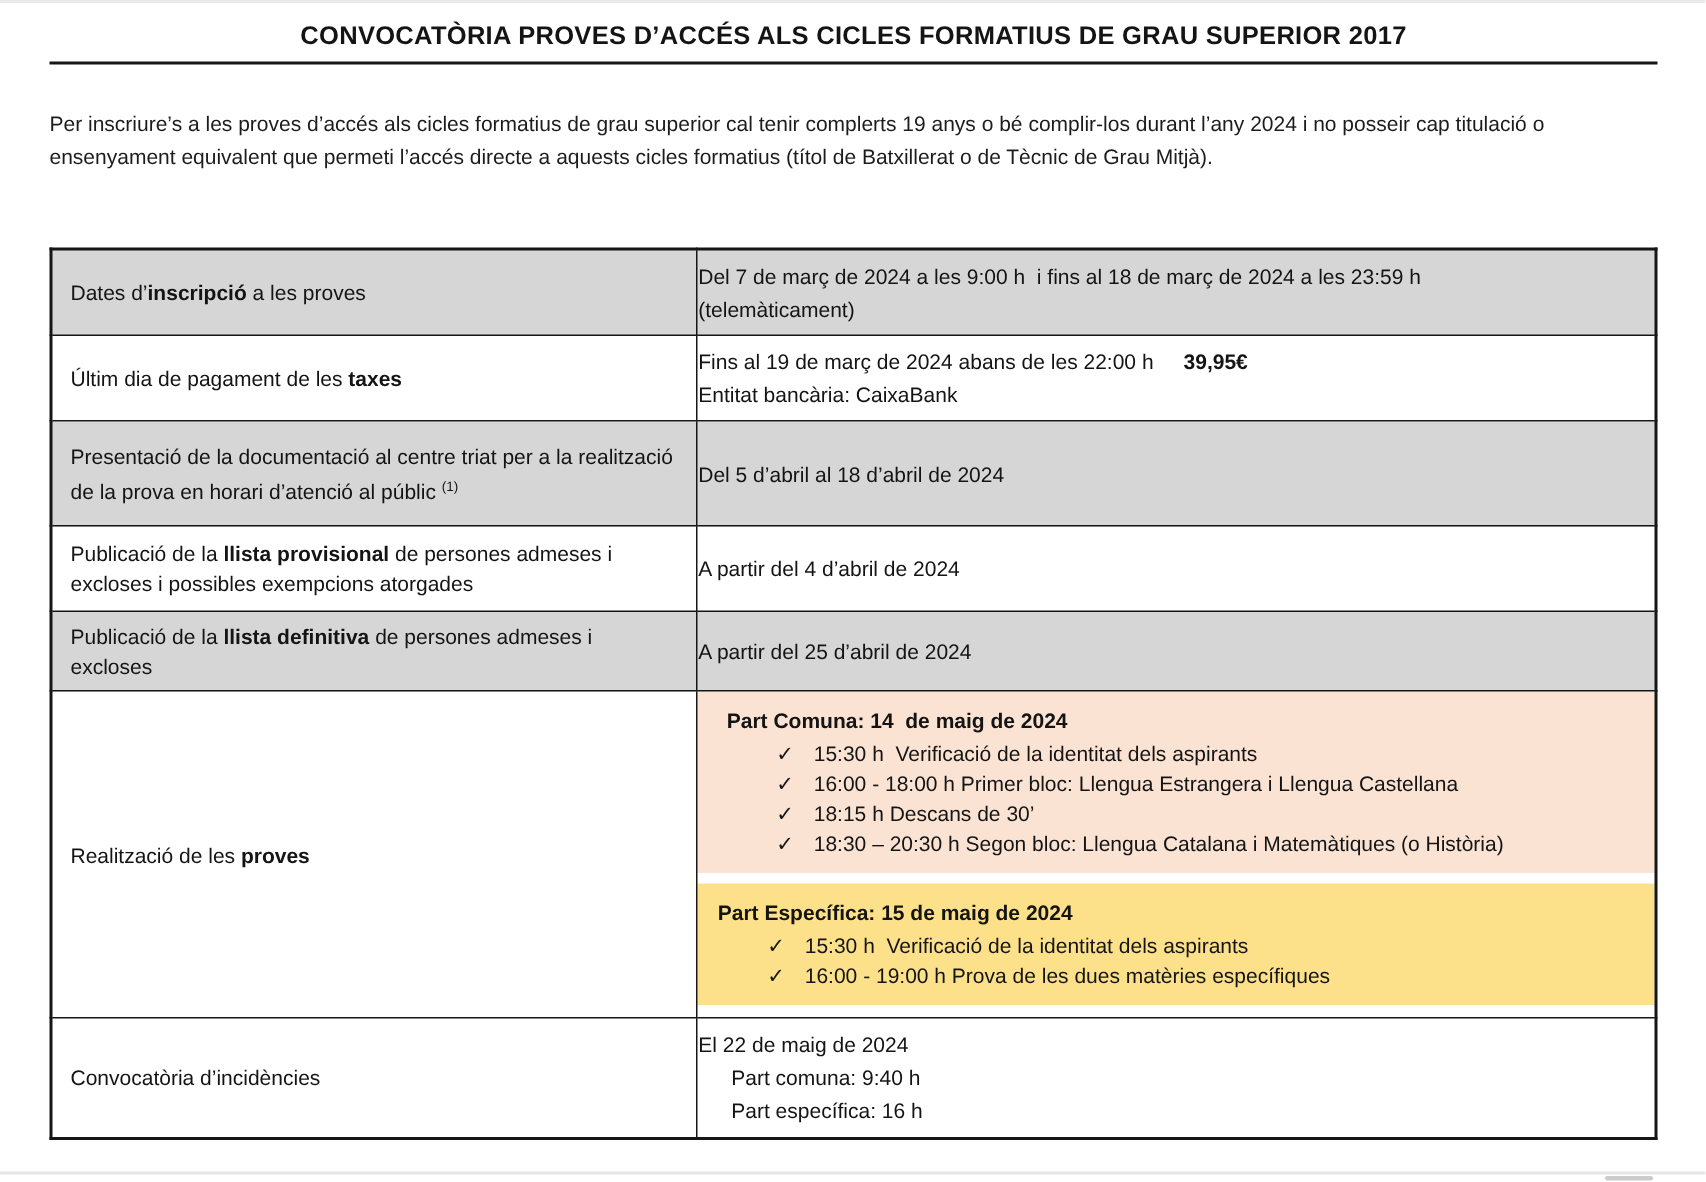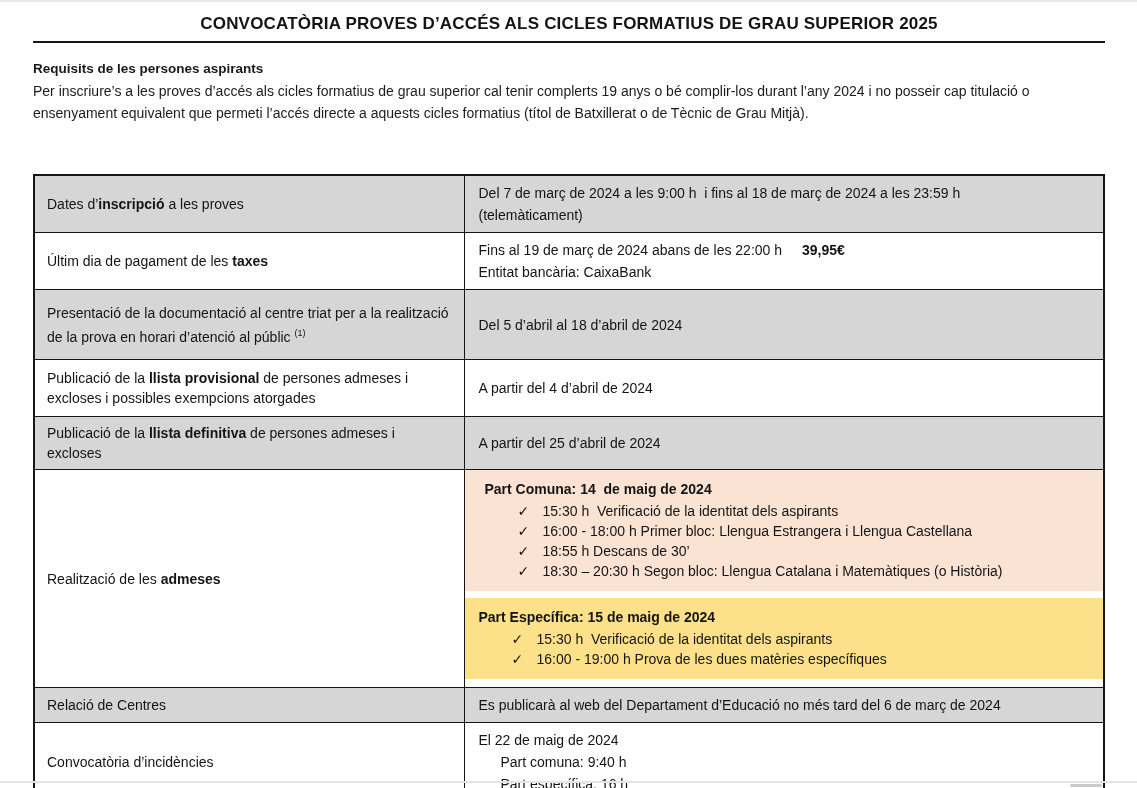--- a/index.html
+++ b/index.html
@@ -30,21 +30,21 @@
     color: #141414;
     white-space: pre-wrap;
   }
   .section-heading {
     margin-top: 18px;
     font-size: 13.5px;
     font-weight: 700;
     white-space: pre-wrap;
   }
   .intro {
-    margin-top: 5px;
+    margin-top: 29px;
     font-size: 14px;
     line-height: 21.5px;
     color: #1c1c1c;
     white-space: pre-wrap;
   }
 
   table.schedule {
     margin-top: 50px;
     width: 1072px;
     border-collapse: collapse;
@@ -53,21 +53,21 @@
   }
   td {
     border: 1.5px solid #161616;
     font-size: 14px;
     color: #141414;
     vertical-align: middle;
   }
   col.c-label { width: 430px; }
   tr.shaded td { background: #d6d6d6; }
   td.label-cell { padding: 6px 12px; line-height: 20px; }
-  td.value-cell { padding: 6px 14px; line-height: 22px; }
+  td.value-cell { padding: 6px 1px; line-height: 22px; }
   .v-line { white-space: pre-wrap; }
   .lbl { white-space: pre-wrap; }
   .sup { font-size: 9px; vertical-align: super; white-space: pre-wrap; }
   .price { font-weight: 700; margin-left: 20px; white-space: pre-wrap; }
 
   tr.r1 { height: 54px; margin-left: 38px; }
   tr.r2 { height: 55px; }
   tr.r3 { height: 70px; }
   tr.r4 { height: 57px; }
   tr.r5 { height: 50px; margin-left: 28px; }
@@ -96,24 +96,23 @@
   }
 </style>
 </head>
 <body>
 
 <div class="top-hairline"></div>
 
 <div class="page">
 
   <div class="title-wrap">
-    <div class="doc-title">CONVOCATÒRIA PROVES D’ACCÉS ALS CICLES FORMATIUS DE GRAU SUPERIOR 2025</div>
+    <div class="doc-title">CONVOCATÒRIA PROVES D’ACCÉS ALS CICLES FORMATIUS DE GRAU SUPERIOR 2017</div>
   </div>
 
-  <div class="section-heading">Requisits de les persones aspirants</div>
 
   <p class="intro">Per inscriure’s a les proves d’accés als cicles formatius de grau superior cal tenir complerts 19 anys o bé complir-los durant l’any 2024 i no posseir cap titulació o ensenyament equivalent que permeti l’accés directe a aquests cicles formatius (títol de Batxillerat o de Tècnic de Grau Mitjà).</p>
 
   <table class="schedule">
     <colgroup>
         <col class="c-label">
         <col>
       </colgroup>
 
     <tbody>
@@ -159,37 +158,37 @@
       <td class="label-cell">
         <span class="lbl">Publicació de la </span><b class="lbl">llista definitiva</b><span class="lbl"> de persones admeses i excloses</span>
       </td>
       <td class="value-cell">
         <div class="v-line">A partir del 25 d’abril de 2024</div>
       </td>
     </tr>
 
     <tr class="r6">
       <td class="label-cell">
-        <span class="lbl">Realització de les </span><b class="lbl">admeses</b>
+        <span class="lbl">Realització de les </span><b class="lbl">proves</b>
       </td>
       <td class="blocks-cell">
 
         <div class="block block-comuna">
           <div class="block-header">Part Comuna: 14  de maig de 2024</div>
           <div class="chk-item">
                 <span class="chk">✓</span>
                 <span class="chk-text">15:30 h  Verificació de la identitat dels aspirants</span>
               </div>
           <div class="chk-item">
                 <span class="chk">✓</span>
                 <span class="chk-text">16:00 - 18:00 h Primer bloc: Llengua Estrangera i Llengua Castellana</span>
               </div>
           <div class="chk-item">
                 <span class="chk">✓</span>
-                <span class="chk-text">18:55 h Descans de 30’</span>
+                <span class="chk-text">18:15 h Descans de 30’</span>
               </div>
           <div class="chk-item">
                 <span class="chk">✓</span>
                 <span class="chk-text">18:30 – 20:30 h Segon bloc: Llengua Catalana i Matemàtiques (o Història)</span>
               </div>
         </div>
 
         <div class="block block-especifica">
           <div class="block-header">Part Específica: 15 de maig de 2024</div>
           <div class="chk-item">
@@ -198,28 +197,20 @@
               </div>
           <div class="chk-item">
                 <span class="chk">✓</span>
                 <span class="chk-text">16:00 - 19:00 h Prova de les dues matèries específiques</span>
               </div>
         </div>
 
       </td>
     </tr>
 
-    <tr class="r7 shaded">
-      <td class="label-cell">
-        <span class="lbl">Relació de Centres</span>
-      </td>
-      <td class="value-cell">
-        <div class="v-line">Es publicarà al web del Departament d’Educació no més tard del 6 de març de 2024</div>
-      </td>
-    </tr>
 
     <tr class="r8">
       <td class="label-cell">
         <span class="lbl">Convocatòria d’incidències</span>
       </td>
       <td class="value-cell">
         <div class="v-line">El 22 de maig de 2024</div>
         <div class="v-line indent-line">Part comuna: 9:40 h</div>
         <div class="v-line indent-line">Part específica: 16 h</div>
       </td>

